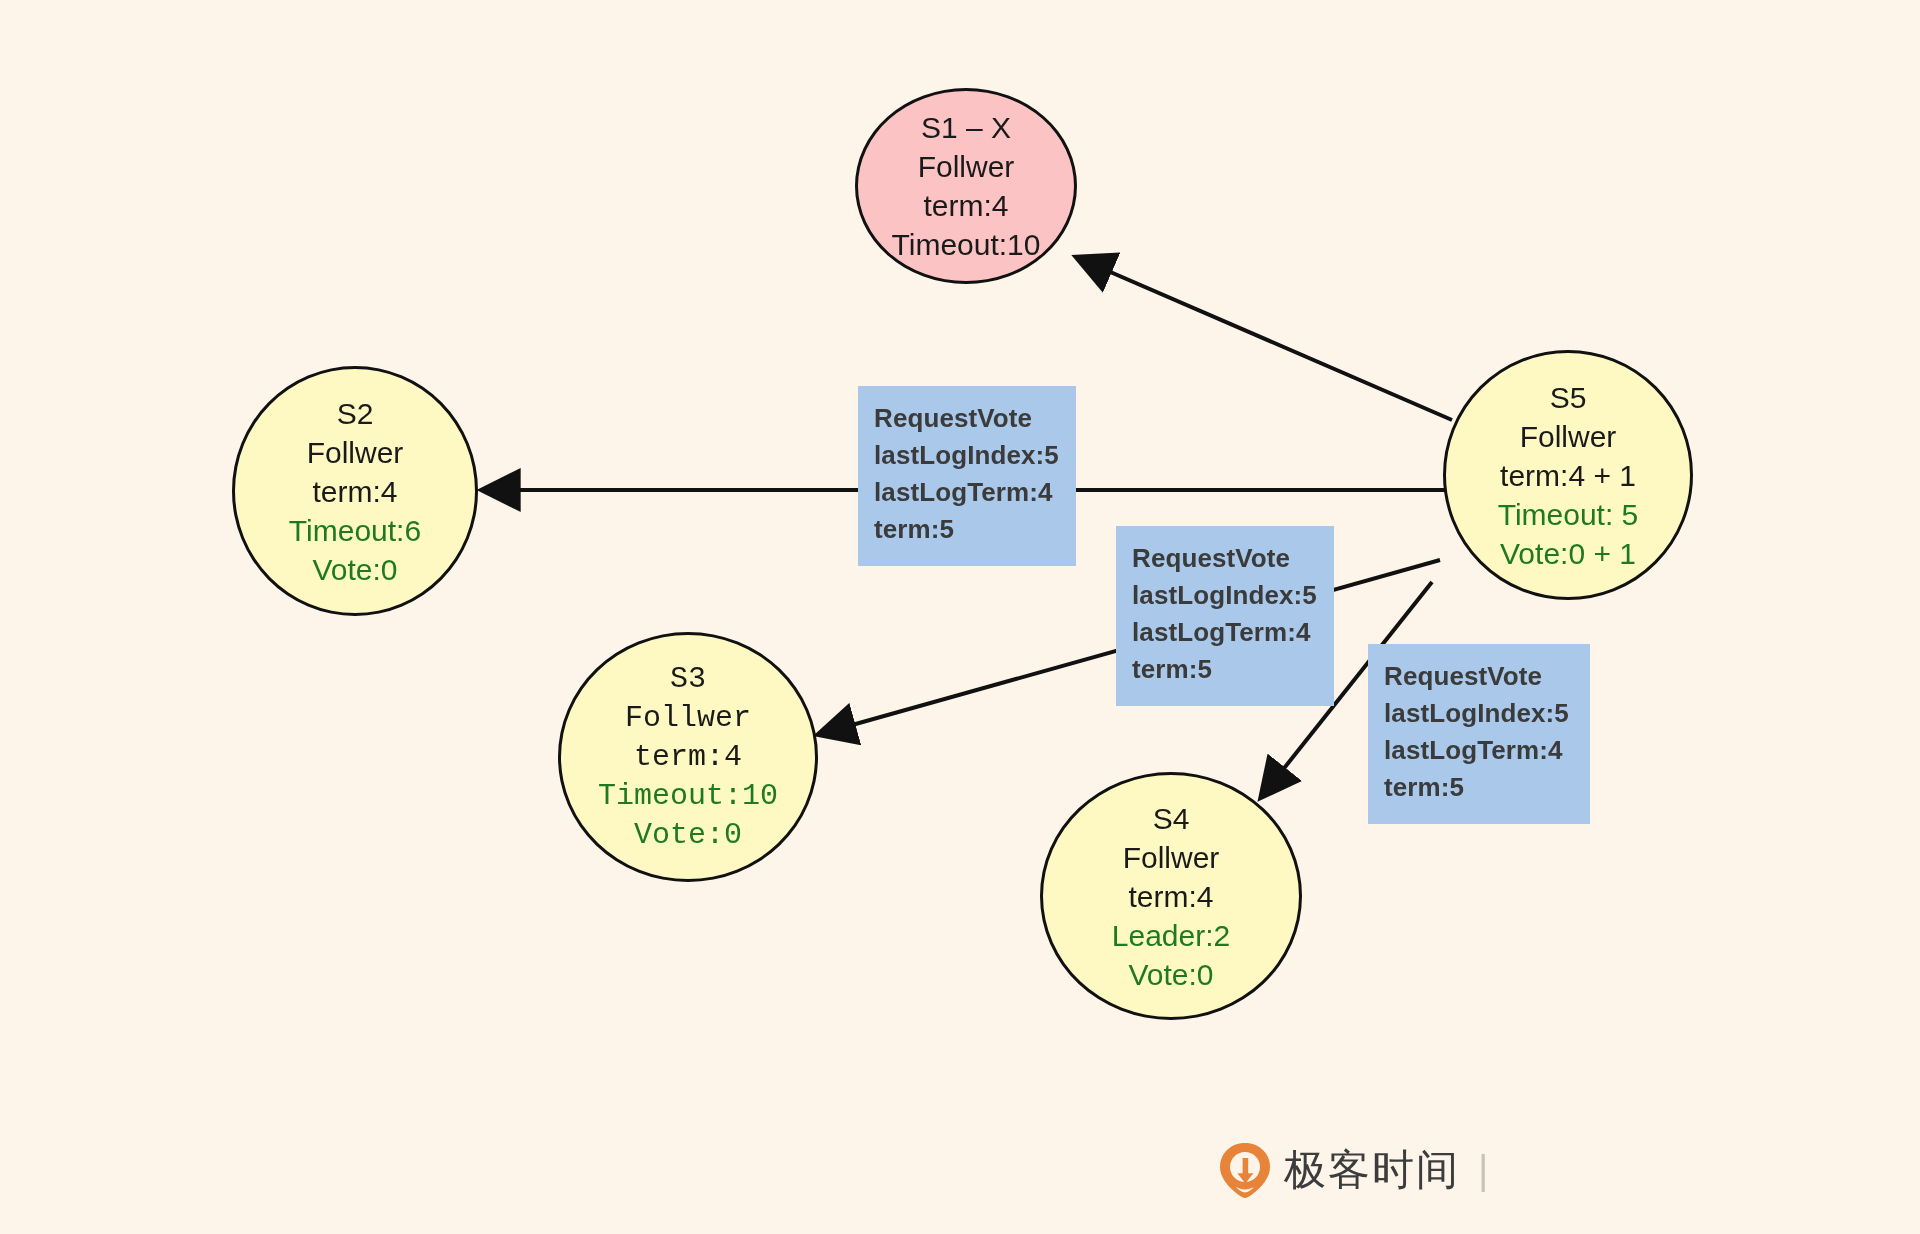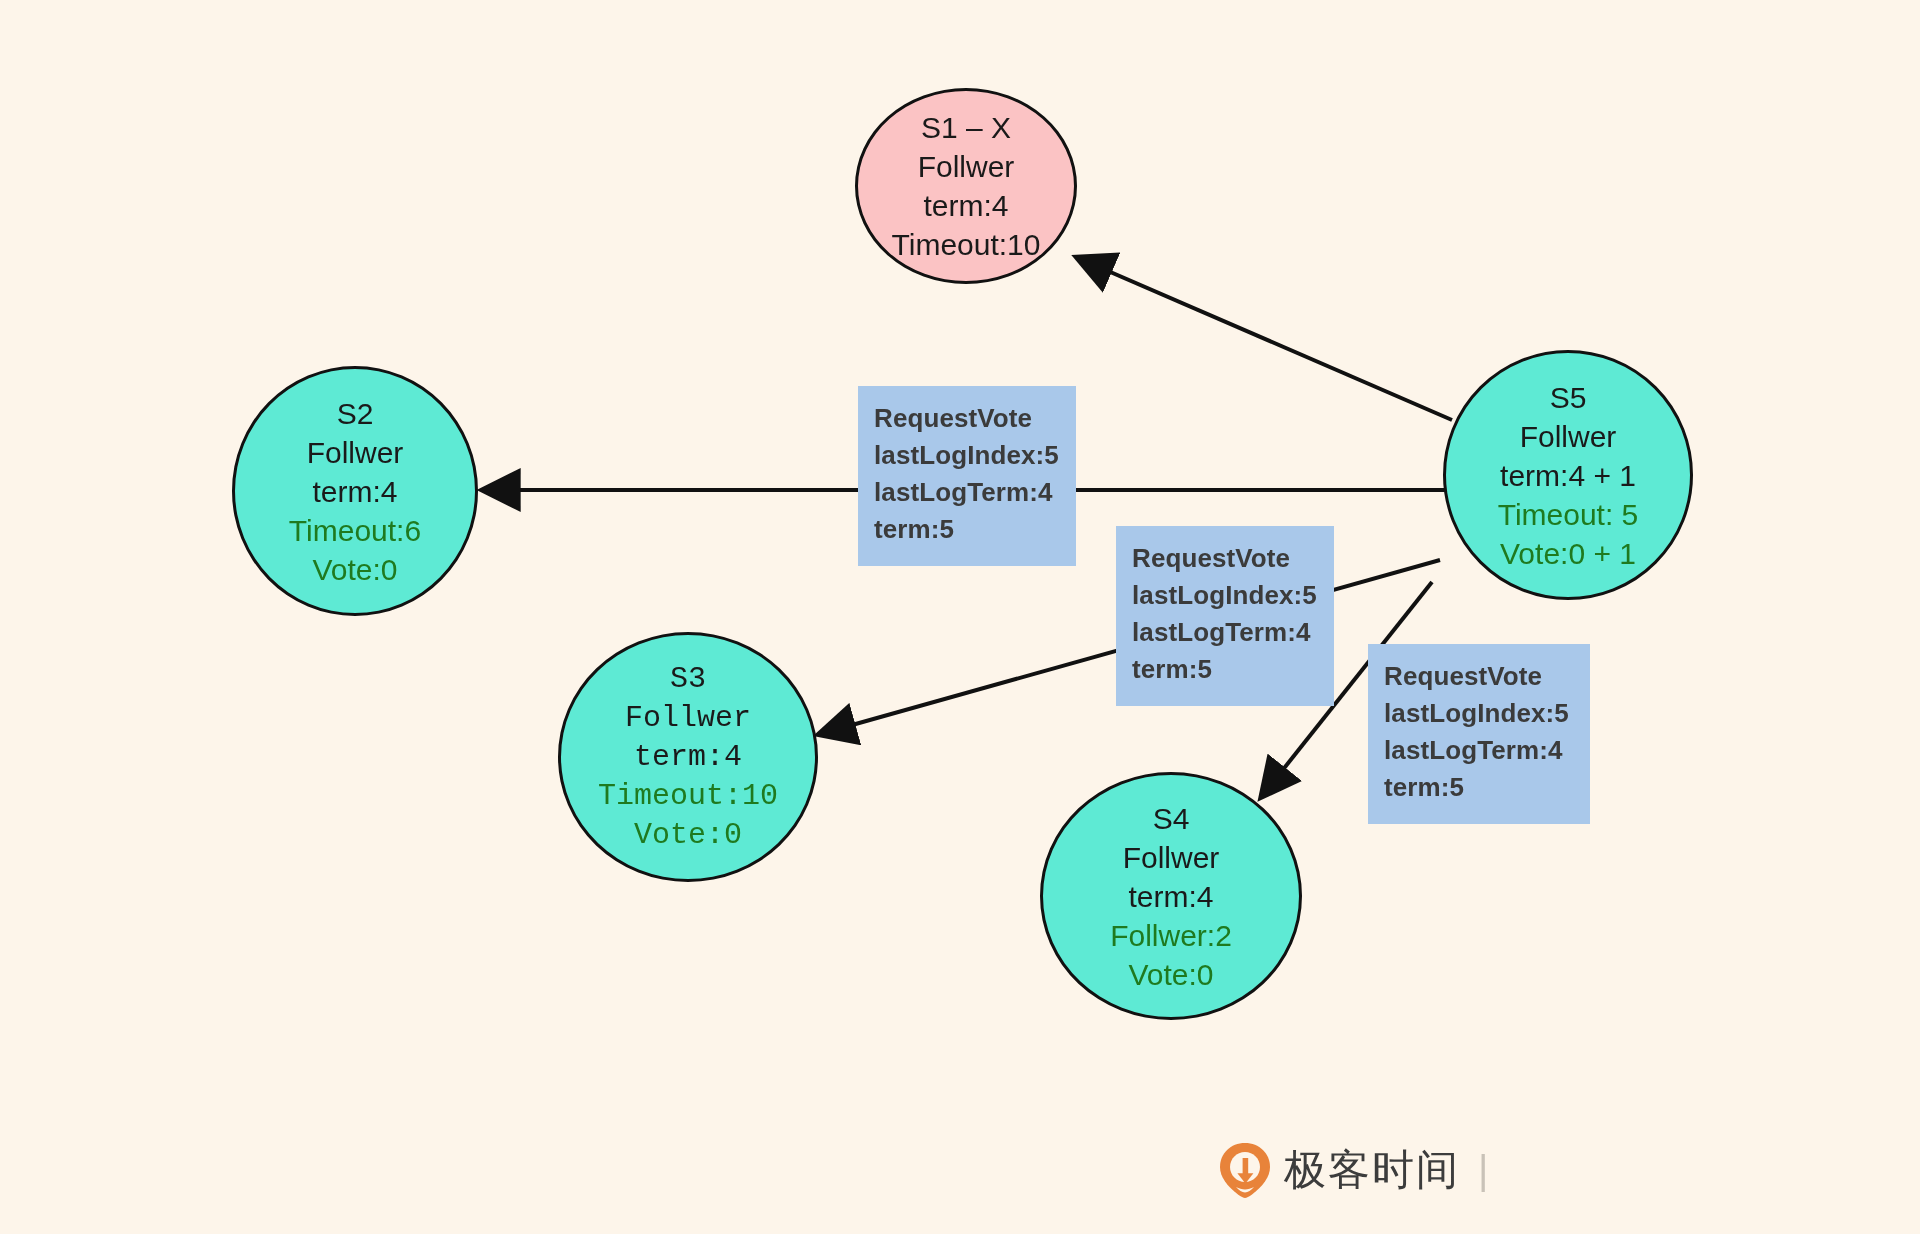--- a/index.html
+++ b/index.html
@@ -22,21 +22,21 @@
     left: 0;
     top: 0;
     width: 1920px;
     height: 1234px;
   }
   .node {
     position: absolute;
     box-sizing: border-box;
     border: 3px solid #111111;
     border-radius: 50%;
-    background: #5eead4;
+    background: #fef9c3;
     display: flex;
     flex-direction: column;
     align-items: center;
     justify-content: center;
     text-align: center;
     line-height: 1.30;
     color: #1a1a1a;
     font-size: 30px;
   }
   .node.leader-down {
@@ -138,21 +138,21 @@
     <span class="ln">Follwer</span>
     <span class="ln">term:4</span>
     <span class="ln green">Timeout:10</span>
     <span class="ln green">Vote:0</span>
   </div>
 
   <div class="node" style="left:1040px; top:772px; width:262px; height:248px;">
     <span class="ln">S4</span>
     <span class="ln">Follwer</span>
     <span class="ln">term:4</span>
-    <span class="ln green">Follwer:2</span>
+    <span class="ln green">Leader:2</span>
     <span class="ln green">Vote:0</span>
   </div>
 
   <div class="node" style="left:1443px; top:350px; width:250px; height:250px;">
     <span class="ln">S5</span>
     <span class="ln">Follwer</span>
     <span class="ln">term:4 + 1</span>
     <span class="ln green">Timeout: 5</span>
     <span class="ln green">Vote:0 + 1</span>
   </div>

